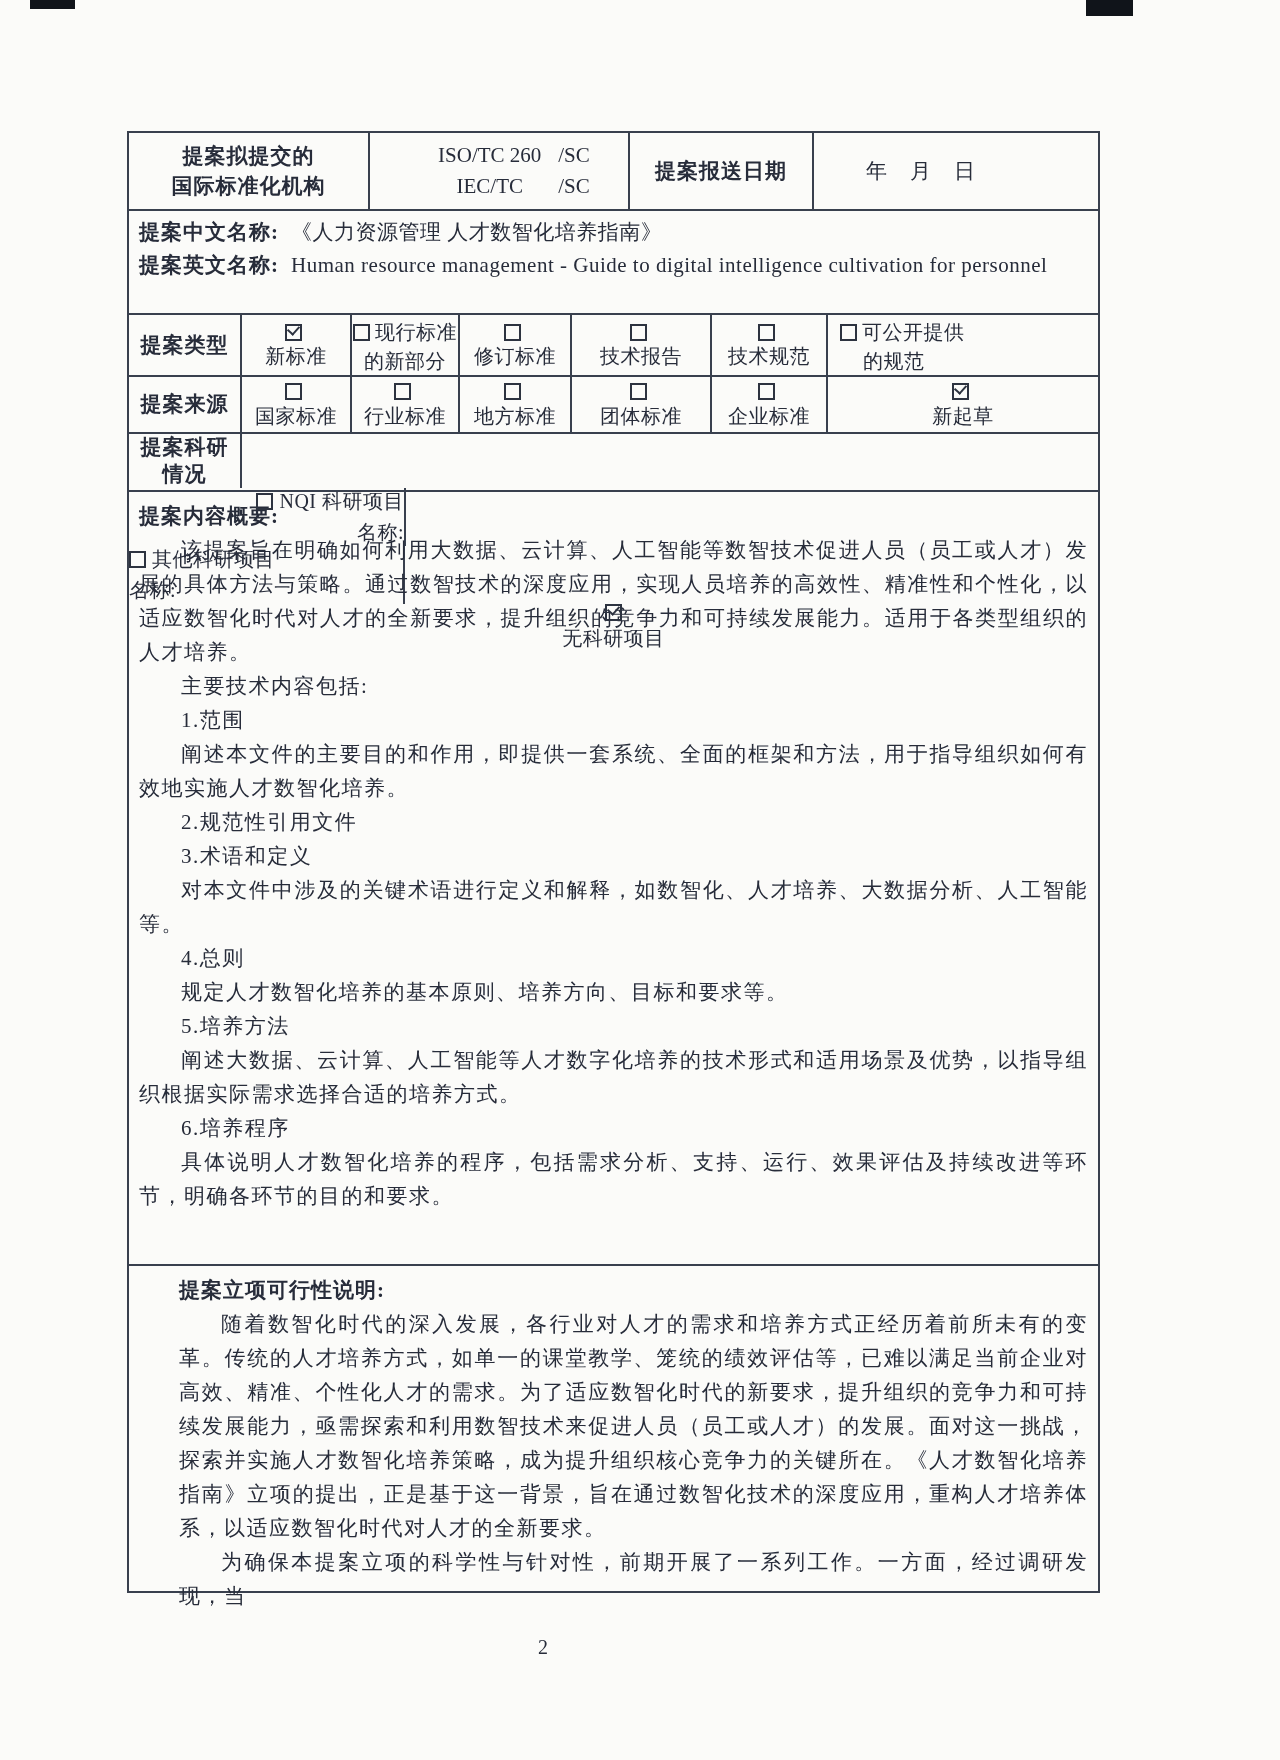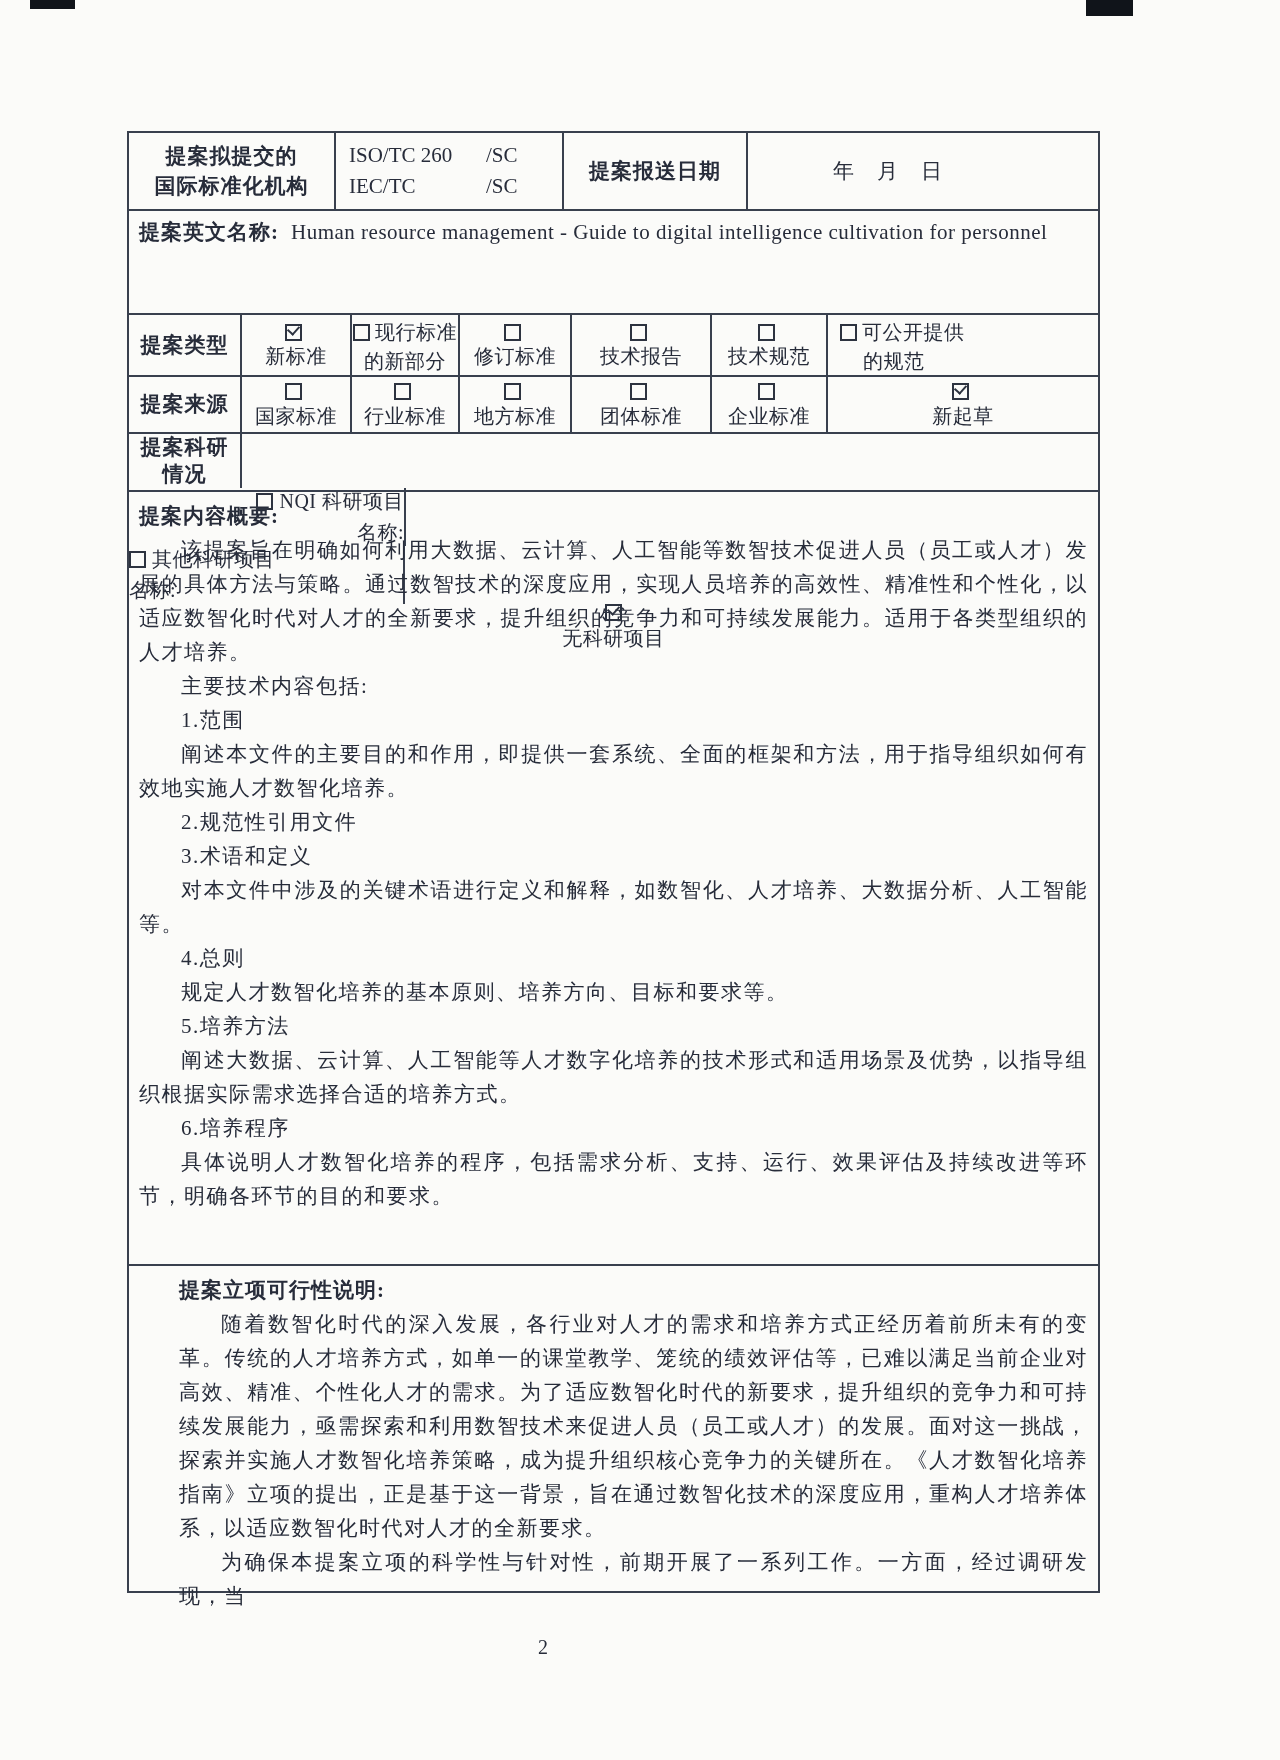--- a/index.html
+++ b/index.html
@@ -22,22 +22,22 @@
     background:transparent;
   }
   .row { display:flex; border-bottom:2px solid #39404e; box-sizing:border-box; flex:0 0 auto; }
   .row:last-child { border-bottom:none; flex:1 1 auto;margin-left:40px; }
   .cell { border-right:2px solid #39404e; box-sizing:border-box; }
   .cell:last-child { border-right:none; }
 
   
   .r1 { height:78px; }
   .r1 .cell { display:flex; flex-direction:column; justify-content:center; }
-  .c-org { width:207px; align-items:center; font-weight:bold; font-size:21px; line-height:30px; letter-spacing:1px; }
-  .c-tc  { width:228px; padding-left:13px; font-size:21px; line-height:31px; }
+  .c-org { width:241px; align-items:center; font-weight:bold; font-size:21px; line-height:30px; letter-spacing:1px; }
+  .c-tc  { width:260px; padding-left:13px; font-size:21px; line-height:31px;text-align:center; }
   .tc-prefix { display:inline-block; min-width:137px; }
   .c-datelabel { width:184px; align-items:center; font-weight:bold; font-size:21px; letter-spacing:1px; }
   .c-dateval { flex:1; align-items:center; font-size:21px; letter-spacing:1px; padding-right:70px; }
 
   
   .r-names { height:104px; display:block; padding:5px 10px 0 10px; font-size:21px; line-height:33px; letter-spacing:0.5px; }
   .name-line .lbl { font-weight:bold; margin-right:12px; letter-spacing:1px; }
 
   
   .r-opts { height:62px; }
@@ -90,20 +90,21 @@
       </div>
       <div class="cell c-tc">
         <div class="tc-line"><span class="tc-prefix">ISO/TC 260</span><span>/SC</span></div>
         <div class="tc-line"><span class="tc-prefix">IEC/TC</span><span>/SC</span></div>
       </div>
       <div class="cell c-datelabel">提案报送日期</div>
       <div class="cell c-dateval">年　月　日</div>
     </div>
 
     <div class="row r-names">
+      <div class="name-line"><span class="lbl">提案中文名称:</span><span>《人力资源管理 人才数智化培养指南》</span></div>
       <div class="name-line"><span class="lbl">提案英文名称:</span><span>Human resource management - Guide to digital intelligence cultivation for personnel</span></div>
     </div>
 
     <div class="row r-opts">
       <div class="cell c-lbl">提案类型</div>
       <div class="cell opt w2">
         <div class="opt-l1">
             <span class="cb checked"></span>
             <span></span>
           </div>

